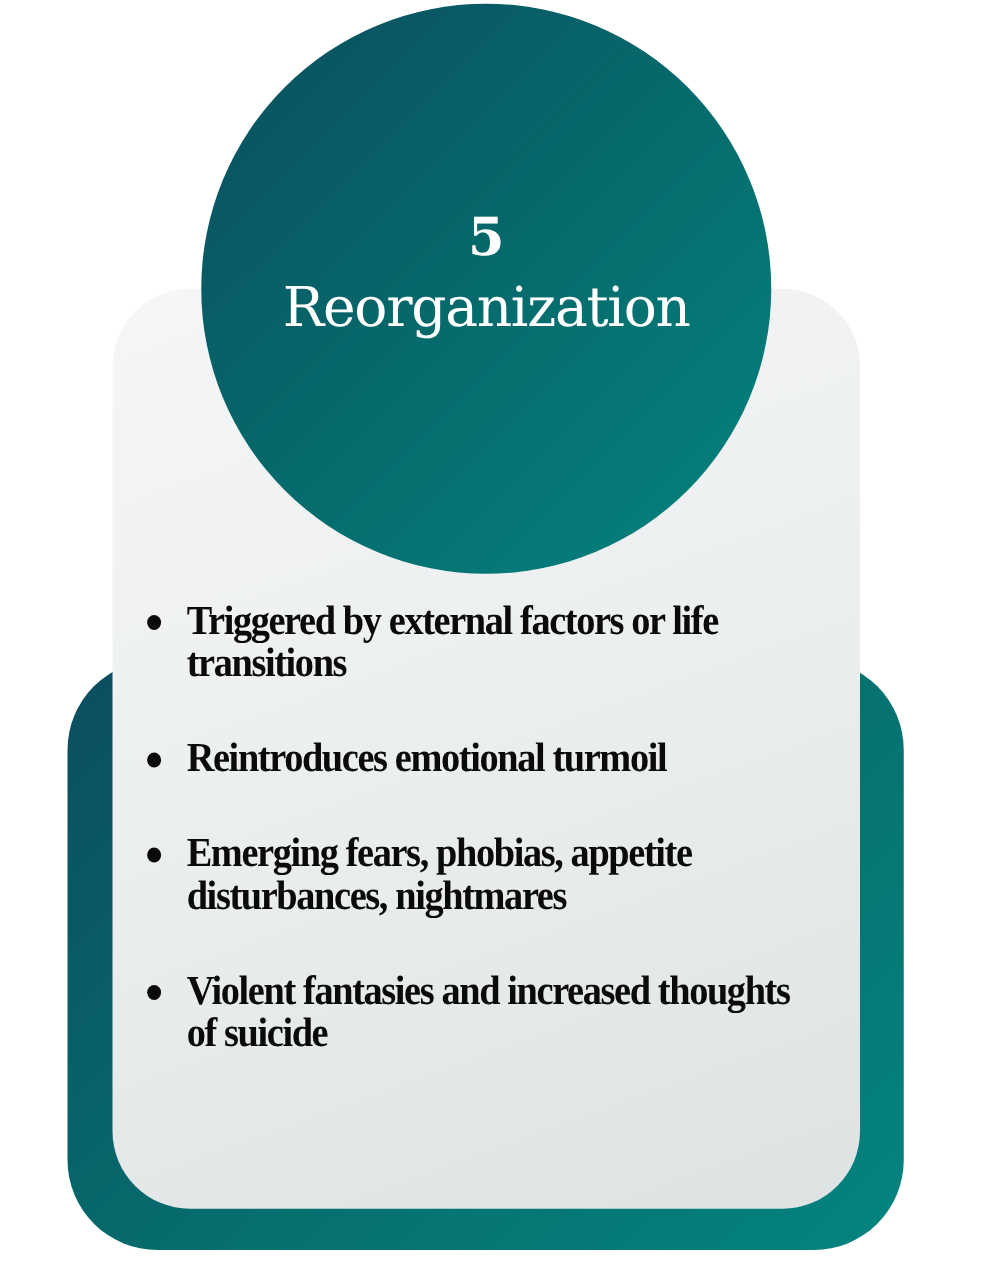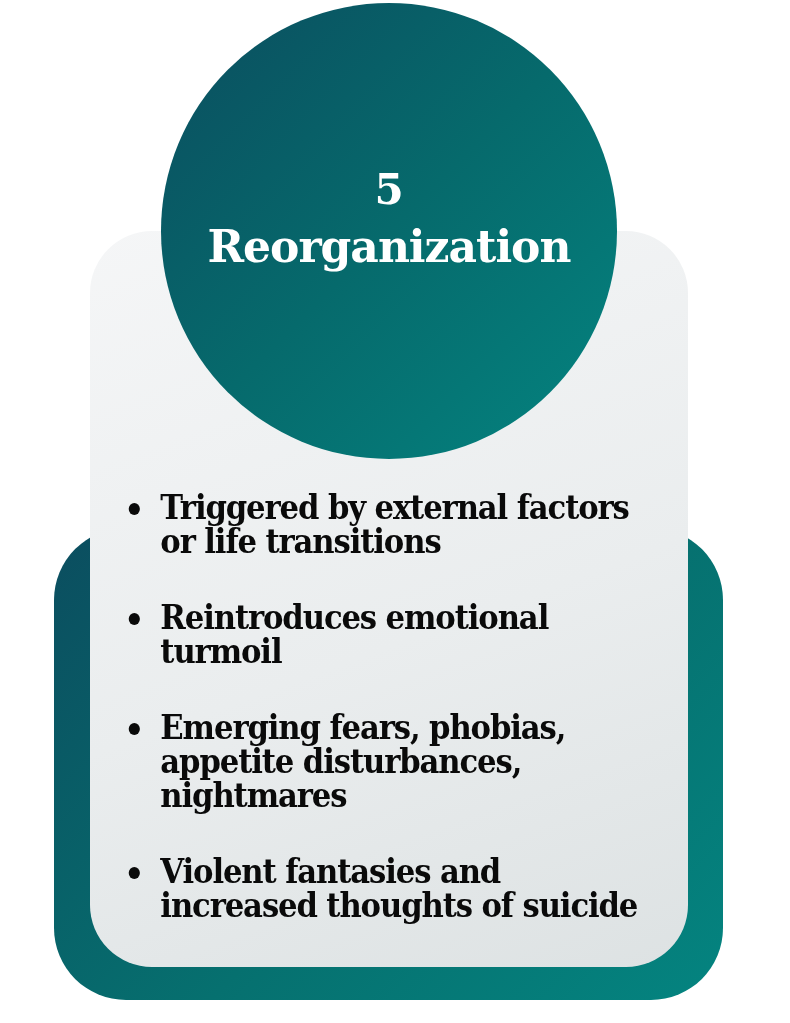--- a/index.html
+++ b/index.html
@@ -6,22 +6,22 @@
   body { width:790px; height:1023px; position:relative; overflow:hidden;
          font-family:"DejaVu Serif", "Liberation Serif", serif; }
   .back-shape { position:absolute; left:54px; top:528px; width:669px; height:472px;
     border-radius:72px; background:linear-gradient(135deg, #0b4d5f 0%, #06706f 55%, #048480 100%); }
   .card { position:absolute; left:90px; top:231px; width:598px; height:736px;
     border-radius:62px; background:linear-gradient(160deg, #f5f6f7 0%, #eaedee 55%, #dde2e3 100%); }
   .circle { position:absolute; left:161px; top:3px; width:456px; height:456px; border-radius:50%;
     background:linear-gradient(135deg, #0b4d5f 0%, #066a6c 50%, #048480 100%);
     display:flex; flex-direction:column; align-items:center; justify-content:center; color:#ffffff; }
   .circle .num { font-size:42px; font-weight:bold; line-height:52px; margin-top:-20px; }
-  .circle .title { font-size:44px; font-weight:bold; line-height:62px; text-align:center; letter-spacing:-1px; }
-  .bullets { position:absolute; left:114px; top:480px; width:570px; margin:11px; padding:0; list-style:none; }
+  .circle .title { font-size:44px; font-weight:normal; line-height:62px; text-align:center; letter-spacing:-1px; }
+  .bullets { position:absolute; left:114px; top:480px; width:570px; margin:0; padding:0; list-style:none;font-family:Liberation Serif, serif; }
   .bullets li { position:relative; padding-left:38px; margin-bottom:42px; font-size:33px; font-weight:bold;
     line-height:34px; color:#0a0a0a; letter-spacing:-1.2px; transform:scaleX(0.93); transform-origin:left; }
   .bullets li .dot { position:absolute; left:4px; top:12px; width:12px; height:12px; border-radius:50%; background:#0a0a0a; }
 </style>
 </head>
 <body>
 
 <div class="back-shape"></div>
 <div class="card"></div>
 

